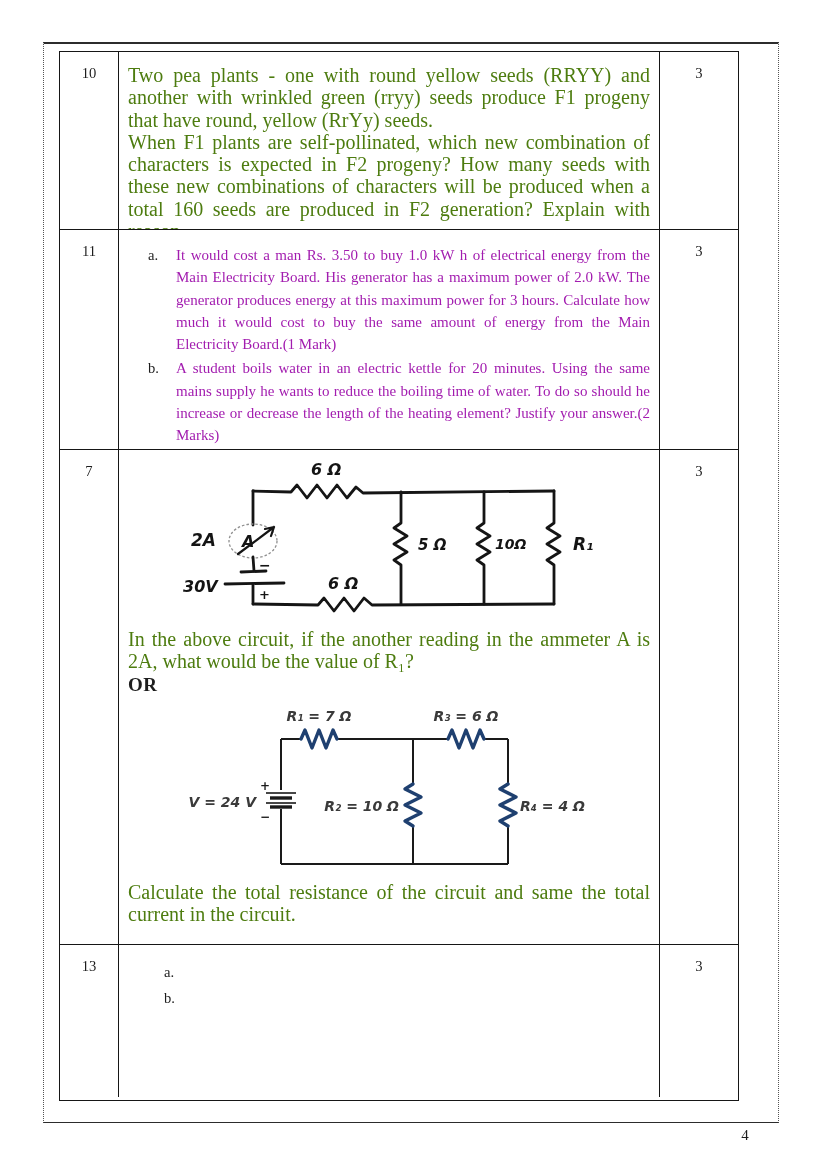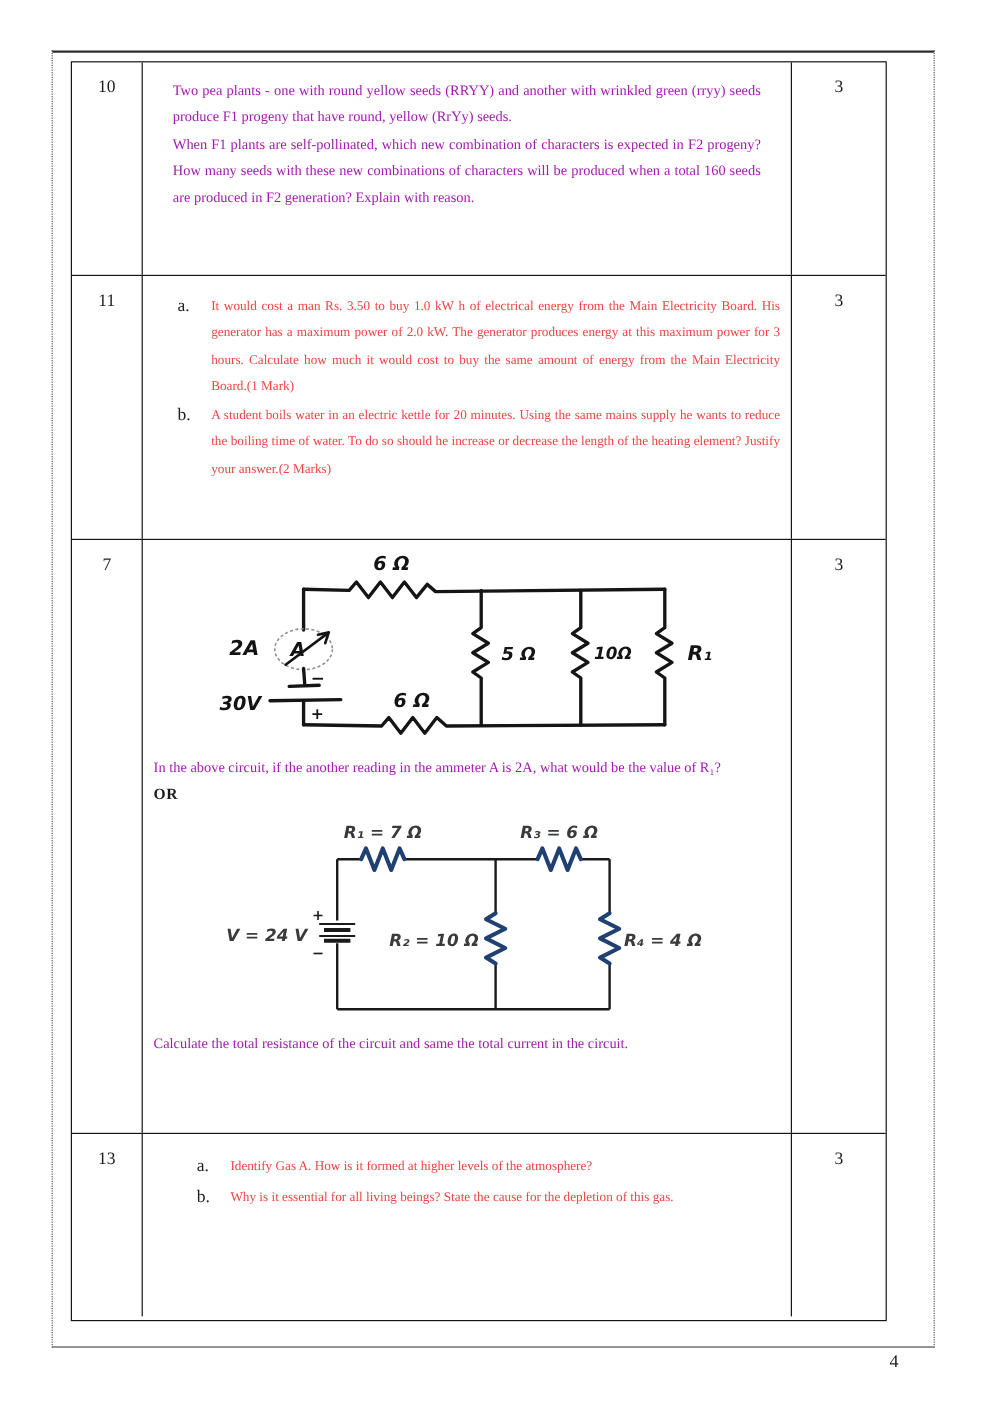--- a/index.html
+++ b/index.html
@@ -14,38 +14,38 @@
     border-top:2px solid #2c2c2c;
     border-bottom:1.6px solid #2c2c2c;
     border-left:1.4px dotted #555;
     border-right:1.4px dotted #555;
   }
   .qtable {
     position:absolute; left:15px; top:7px; width:680px; height:1050px;
     border:1.8px solid #161616; background:#fff;
   }
   .qrow { display:flex; width:100%; border-top:1.8px solid #161616; }
-  .qrow.first { border-top:none;gap:16px; }
+  .qrow.first { border-top:none; }
   .r10 { height:177px; } .r11 { height:220px;justify-content:center; } .r12 { height:495px; } .r13 { height:153px; }
   .col-num {
     width:59px; flex:none; text-align:center; padding-top:13px;
     border-right:1.8px solid #161616; font-size:14.6px;
   }
   .col-q { flex:1; padding:12px 9px 0 9px; overflow:hidden; }
   .col-q.tight { padding-top:2px; }
   .col-marks {
     width:79px; flex:none; text-align:center; padding-top:13px;
     border-left:1.8px solid #161616; font-size:14.6px;
   }
-  .qtext { font-size:12px; line-height:22.3px; text-align:justify; color:#a21caf; }
+  .qtext { font-size:20px; line-height:22.3px; text-align:justify; color:#4d7c0f; }
   .qitem { display:flex; padding-left:20px; margin-top:2px; }
   .qitem.deep { padding-left:36px; margin-top:4px; }
   .qitem .lbl { width:28px; flex:none; font-size:14.6px; line-height:22.3px; }
-  .qitem .itext { flex:1; font-size:11px; line-height:22.3px; text-align:justify; color:#ef4444; }
-  .or-label { font-weight:bold; font-size:13px; line-height:22px; margin:1px 0 2px 0; letter-spacing:0.5px; }
+  .qitem .itext { flex:1; font-size:15px; line-height:22.3px; text-align:justify; color:#a21caf; }
+  .or-label { font-weight:bold; font-size:19px; line-height:22px; margin:1px 0 2px 0; letter-spacing:0.5px; }
   .circ1-wrap { margin:1px 0 5px 53px; width:420px; height:170px; }
   .circ2-wrap { margin:3px 0 7px 58px; width:415px; height:175px; }
   svg { display:block; }
   .hand-ink { stroke:#151515; stroke-width:2.8; fill:none; stroke-linecap:round; stroke-linejoin:round; }
   .hand-ink-thin { stroke:#151515; stroke-width:2.2; fill:none; stroke-linecap:round; }
   .meter-ring { stroke:#8f8f8f; stroke-width:1.3; fill:none; stroke-dasharray:2.5 2; }
   .hand-label { font-family:"DejaVu Sans",sans-serif; font-style:italic; font-weight:bold; fill:#141414; }
   .p-wire { stroke:#1a1a1a; stroke-width:2; fill:none; }
   .p-plate-thin { stroke:#1a1a1a; stroke-width:1.6; fill:none; }
   .p-plate-thick { stroke:#1a1a1a; stroke-width:3.4; fill:none; }
@@ -157,25 +157,23 @@
         <p class="qtext">Calculate the total resistance of the circuit and same the total current in the circuit.</p>
       </div>
       <div class="col-marks">3</div>
     </div>
 
     <div class="qrow r13">
       <div class="col-num">13</div>
       <div class="col-q">
         <div class="qitem deep">
           <span class="lbl">a.</span>
-          <div class="itext">Identify Gas A. How is it formed at higher levels of the atmosphere?</div>
         </div>
         <div class="qitem deep">
           <span class="lbl">b.</span>
-          <div class="itext">Why is it essential for all living beings? State the cause for the depletion of this gas.</div>
         </div>
       </div>
       <div class="col-marks">3</div>
     </div>
 
   </div>
 </div>
 
 <div class="page-number">4</div>
 

